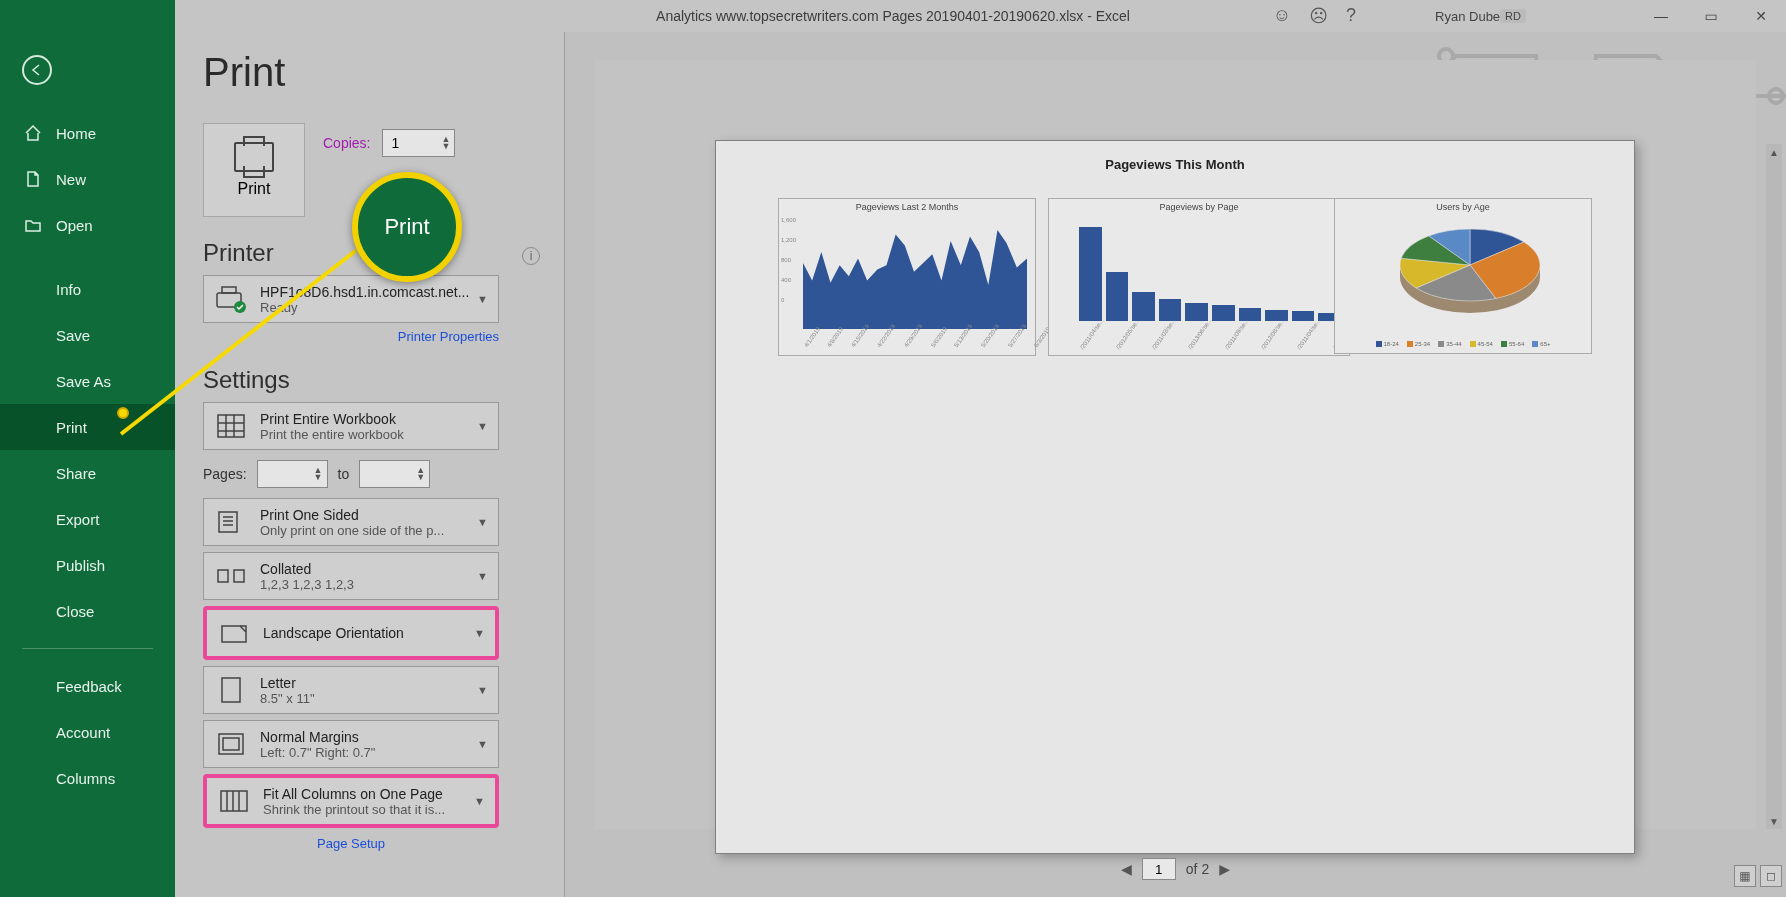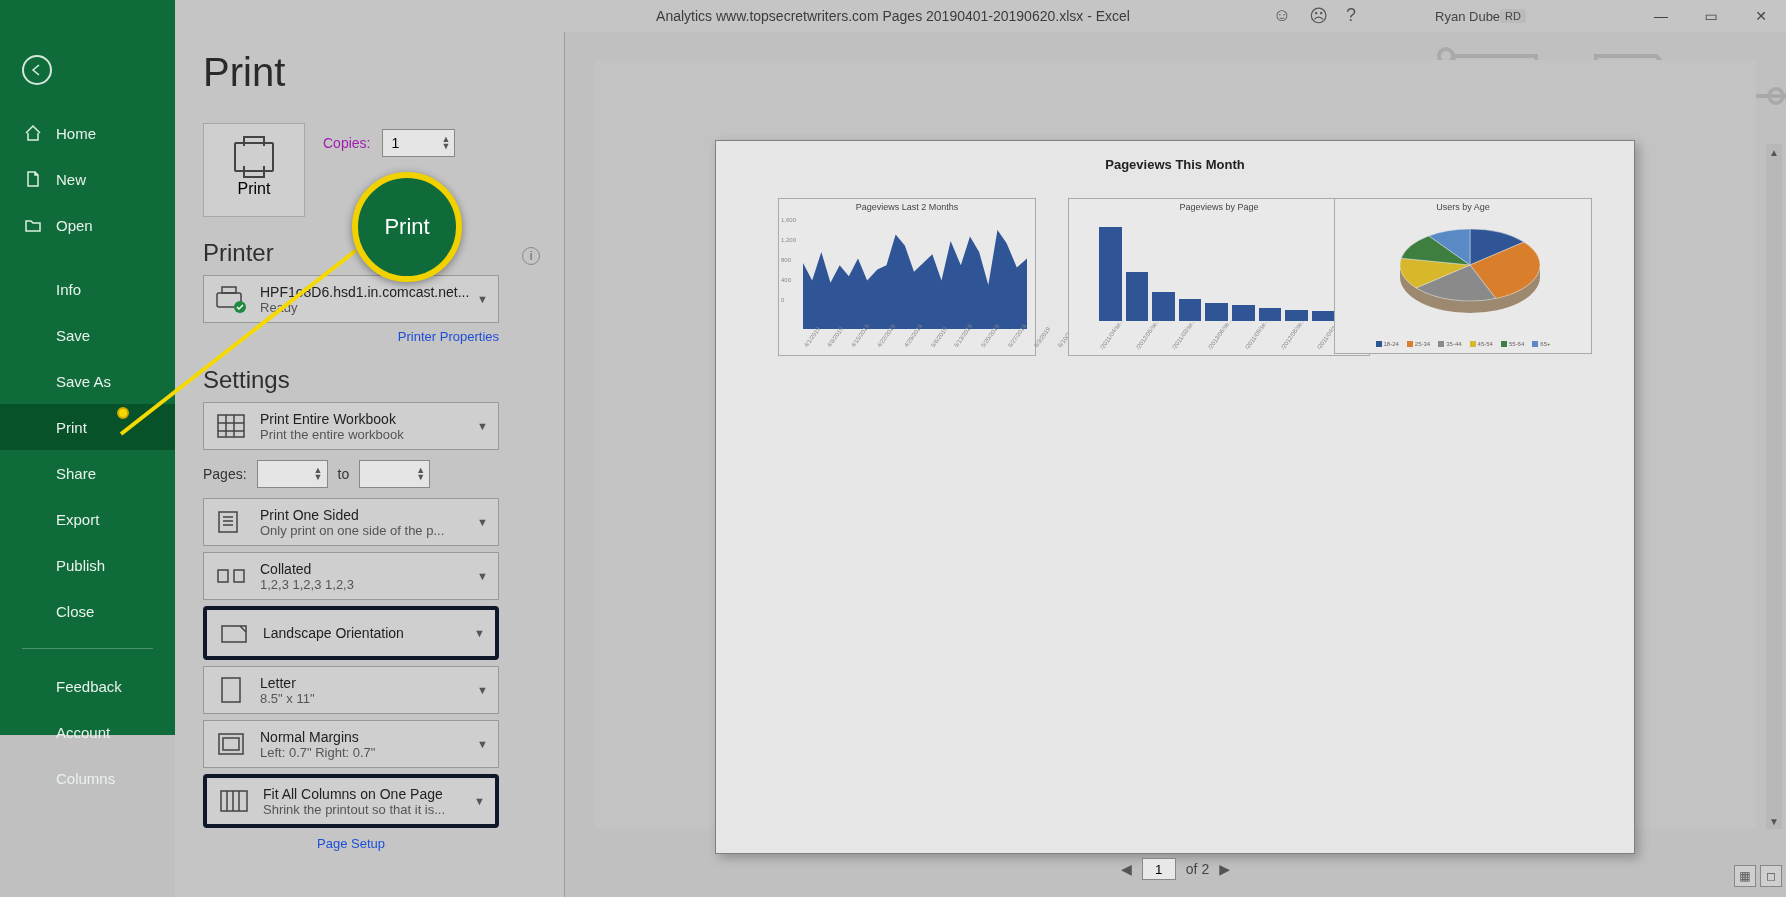--- a/index.html
+++ b/index.html
@@ -9,21 +9,21 @@
 .titlebar{position:absolute;top:0;left:0;right:0;height:32px;
   display:flex;align-items:center;justify-content:center;background:#c5c5c5;}
 .titlebar .title {font-size:14px;color:#3c3c3c;}
 .titlebar .user{position:absolute;right:260px;display:flex;align-items:center;font-size:13px;color:#444;}
 .titlebar .user .badge{background:#bbb;border-radius:3px;font-size:11px;padding:1px 5px;color:#444;}
 .titlebar .winbtns{position:absolute;right:0;display:flex;}
 .titlebar .winbtns span{width:50px;height:32px;display:flex;align-items:center;justify-content:center;color:#444;font-size:14px;}
 .titlebar .faces{position:absolute;right:430px;display:flex;gap:18px;color:#555;font-size:18px;}
 
 
-.sidebar{position:absolute;left:0;top:0;width:175px;height:735px;background:#0f6b3a;color:#fff;padding-left:24px;}
+.sidebar{position:absolute;left:0;top:0;width:175px;height:897px;background:#0f6b3a;color:#fff;padding-left:24px;}
 .back-circle{position:absolute;top:55px;left:22px;width:30px;height:30px;border:2px solid #d4e8dc;border-radius:50%;display:flex;align-items:center;justify-content:center;color:#d4e8dc;font-size:15px;}
 .nav{position:absolute;top:110px;left:0;right:0;}
 .nav .item{display:flex;align-items:center;gap:14px;padding:14px 24px;font-size:15px;color:#e8f3ec;cursor:pointer;}
 .nav .item.sel{background:#085229;}
 .nav .item .ico{width:18px;height:18px;display:flex;align-items:center;justify-content:center;}
 .nav .sep{height:18px;}
 .nav hr{border:none;border-top:1px solid rgba(255,255,255,.25);margin:14px 22px;}
 .nav .dot{position:absolute;width:12px;height:12px;border-radius:50%;background:#f6d900;border:2px solid #cfa900;right:46px;margin-top:-29px;}
 
 svg{display:block}
@@ -51,40 +51,40 @@
 .ddl .glyph{width:34px;height:34px;display:flex;align-items:center;justify-content:center;}
 .ddl .txt .t{font-size:14px;color:#222;}
 .ddl .txt .s{font-size:13px;color:#555;}
 .link{color:#1d4ed8;font-size:13px;cursor:pointer;}
 .link.right{display:block;text-align:right;width:296px;margin-top:6px;}
 .link.center{display:block;text-align:center;width:296px;margin-top:8px;}
 
 .pagerow{width:296px;display:flex;align-items:center;gap:10px;margin-top:10px;font-size:14px;color:#333;}
 .pagerow .numbox input{width:52px;}
 
-.hl{border:4px solid #0f172a;border-radius:4px;}
+.hl{border:4px solid #ec4899;border-radius:4px;}
 .ddl.hl{width:296px;}
 
 
 .bigcircle{position:absolute;left:352px;top:172px;width:110px;height:110px;border-radius:50%;background:#0f6b3a;border:6px solid #f1d100;display:flex;align-items:center;justify-content:center;color:#fff;font-size:22px;box-shadow:0 2px 8px rgba(0,0,0,.4);z-index:50;}
 .yline{position:absolute;left:121px;top:432px;width:298px;height:4px;background:#f6d900;transform-origin:left center;transform:rotate(-38deg);z-index:49;}
 
 
 .preview{position:absolute;left:595px;top:60px;right:30px;bottom:68px;background:#c3c3c3;}
 .scrollbar{position:absolute;right:4px;top:144px;width:16px;bottom:68px;background:#b8b8b8;}
 .scrollbar .up,.scrollbar .dn{height:16px;display:flex;align-items:center;justify-content:center;font-size:10px;color:#555;}
 .scrollbar .dn{position:absolute;bottom:0;width:100%;}
 
 .sheet{position:absolute;left:120px;top:80px;width:920px;height:714px;background:#e6e6e6;border:1px solid #808080;box-shadow:4px 4px 10px rgba(0,0,0,.25);}
 
 .sheet .sheet-title{position:absolute;top:16px;left:0;right:0;text-align:center;font-size:13px;font-weight:bold;color:#222;}
 .card{position:absolute;background:#e9e9e9;border:1px solid #aaa;font-size:8px;color:#333;}
 .card .ctitle{text-align:center;padding:3px 0;font-size:9px;color:#444;}
 .card1{left:62px;top:57px;width:258px;height:158px;}
-.card2{left:352px;top:57px;width:302px;height:158px;}
+.card2{left:332px;top:57px;width:302px;height:158px;}
 .card3{left:618px;top:57px;width:258px;height:156px;}
 
 .area-chart{position:absolute;left:24px;right:8px;bottom:26px;top:20px;}
 .area-chart svg{width:100%;height:100%;}
 .xl-row{position:absolute;left:24px;right:6px;bottom:4px;display:flex;justify-content:space-between;}
 .xl-row span{font-size:6px;color:#888;transform:rotate(-55deg);transform-origin:left top;white-space:nowrap;}
 
 .bars{position:absolute;left:30px;right:8px;top:28px;bottom:34px;display:flex;align-items:flex-end;gap:4px;}
 .bars .b{flex:1;background:#2f5597;}
 .card2 .xl-row{bottom:2px;left:30px;}

